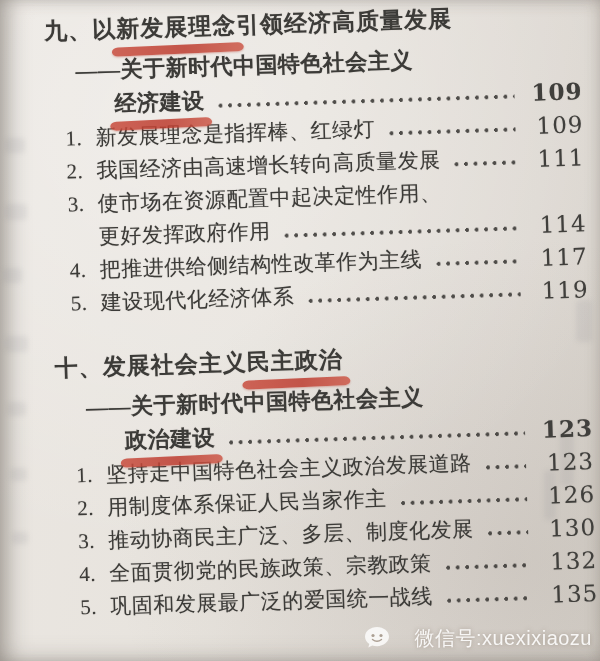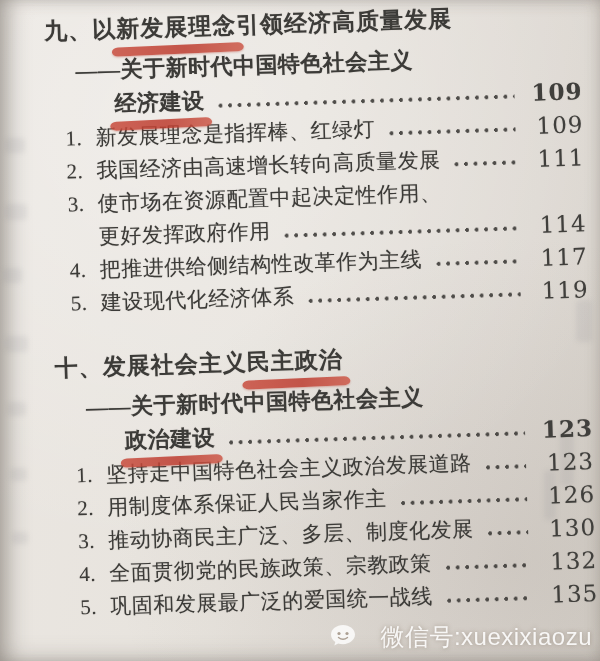--- a/index.html
+++ b/index.html
@@ -41,22 +41,22 @@
   
   .rm{position:relative;white-space:nowrap;}
   .rm::after{content:"";position:absolute;left:-5px;right:-7px;bottom:-8px;height:9px;
     border-radius:7px/5px;opacity:0.85;transform:rotate(-0.7deg);
     background:linear-gradient(90deg,#c94d3e 0%,#bd3c2f 55%,#cd5949 100%);
     box-shadow:0 1px 2px rgba(170,55,40,0.35);}
   .rm.low::after{bottom:-9px;transform:rotate(-1deg);}
   
   .ghost{position:absolute;background:rgba(110,110,118,0.10);filter:blur(2.5px);border-radius:4px;}
   
-  .wm{position:absolute;right:8px;bottom:8px;display:flex;align-items:center;gap:21px;
-      font-family:"Liberation Sans","DejaVu Sans",sans-serif;font-size:24px;
+  .wm{position:absolute;right:8px;bottom:8px;display:flex;align-items:flex-start;gap:21px;
+      font-family:"Liberation Sans","DejaVu Sans",sans-serif;font-size:20px;
       color:rgba(255,255,255,0.88);text-shadow:0 0 4px rgba(135,120,105,0.65);
       letter-spacing:0.5px;}
   .wm svg{display:block;opacity:0.88;}
 </style>
 </head>
 <body>
 
 <div class="paper">
 
   <div class="ghost" style="left:5px;top:138px;width:20px;height:15px;"></div>

